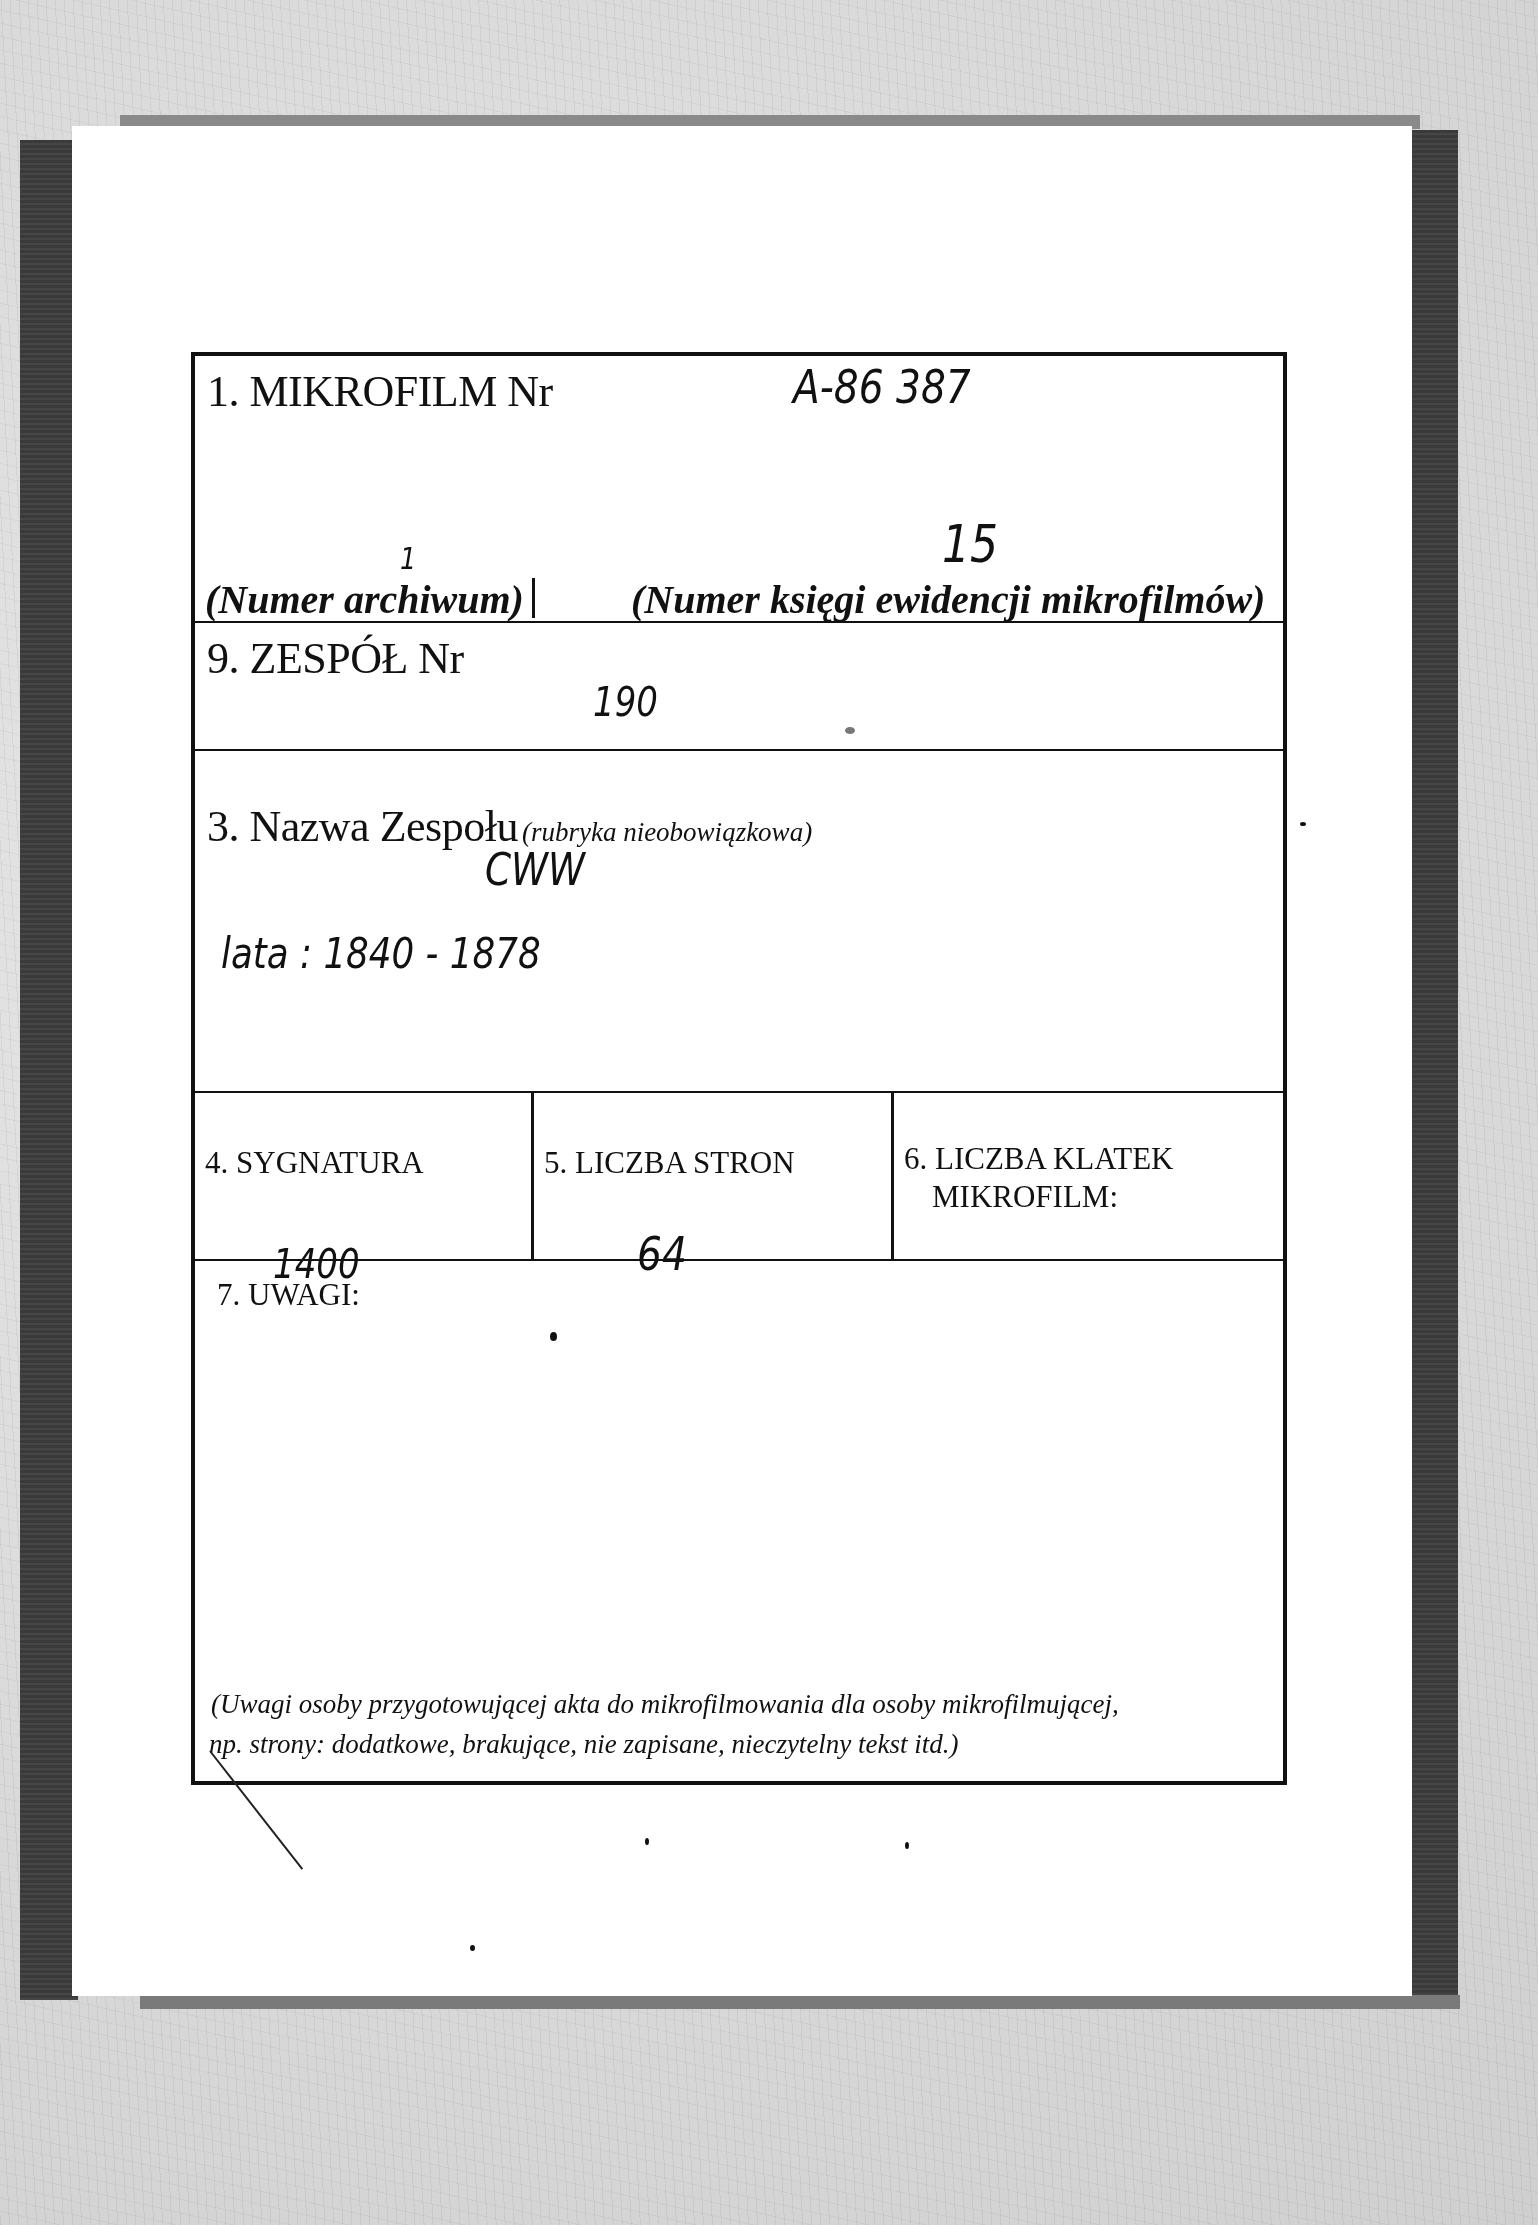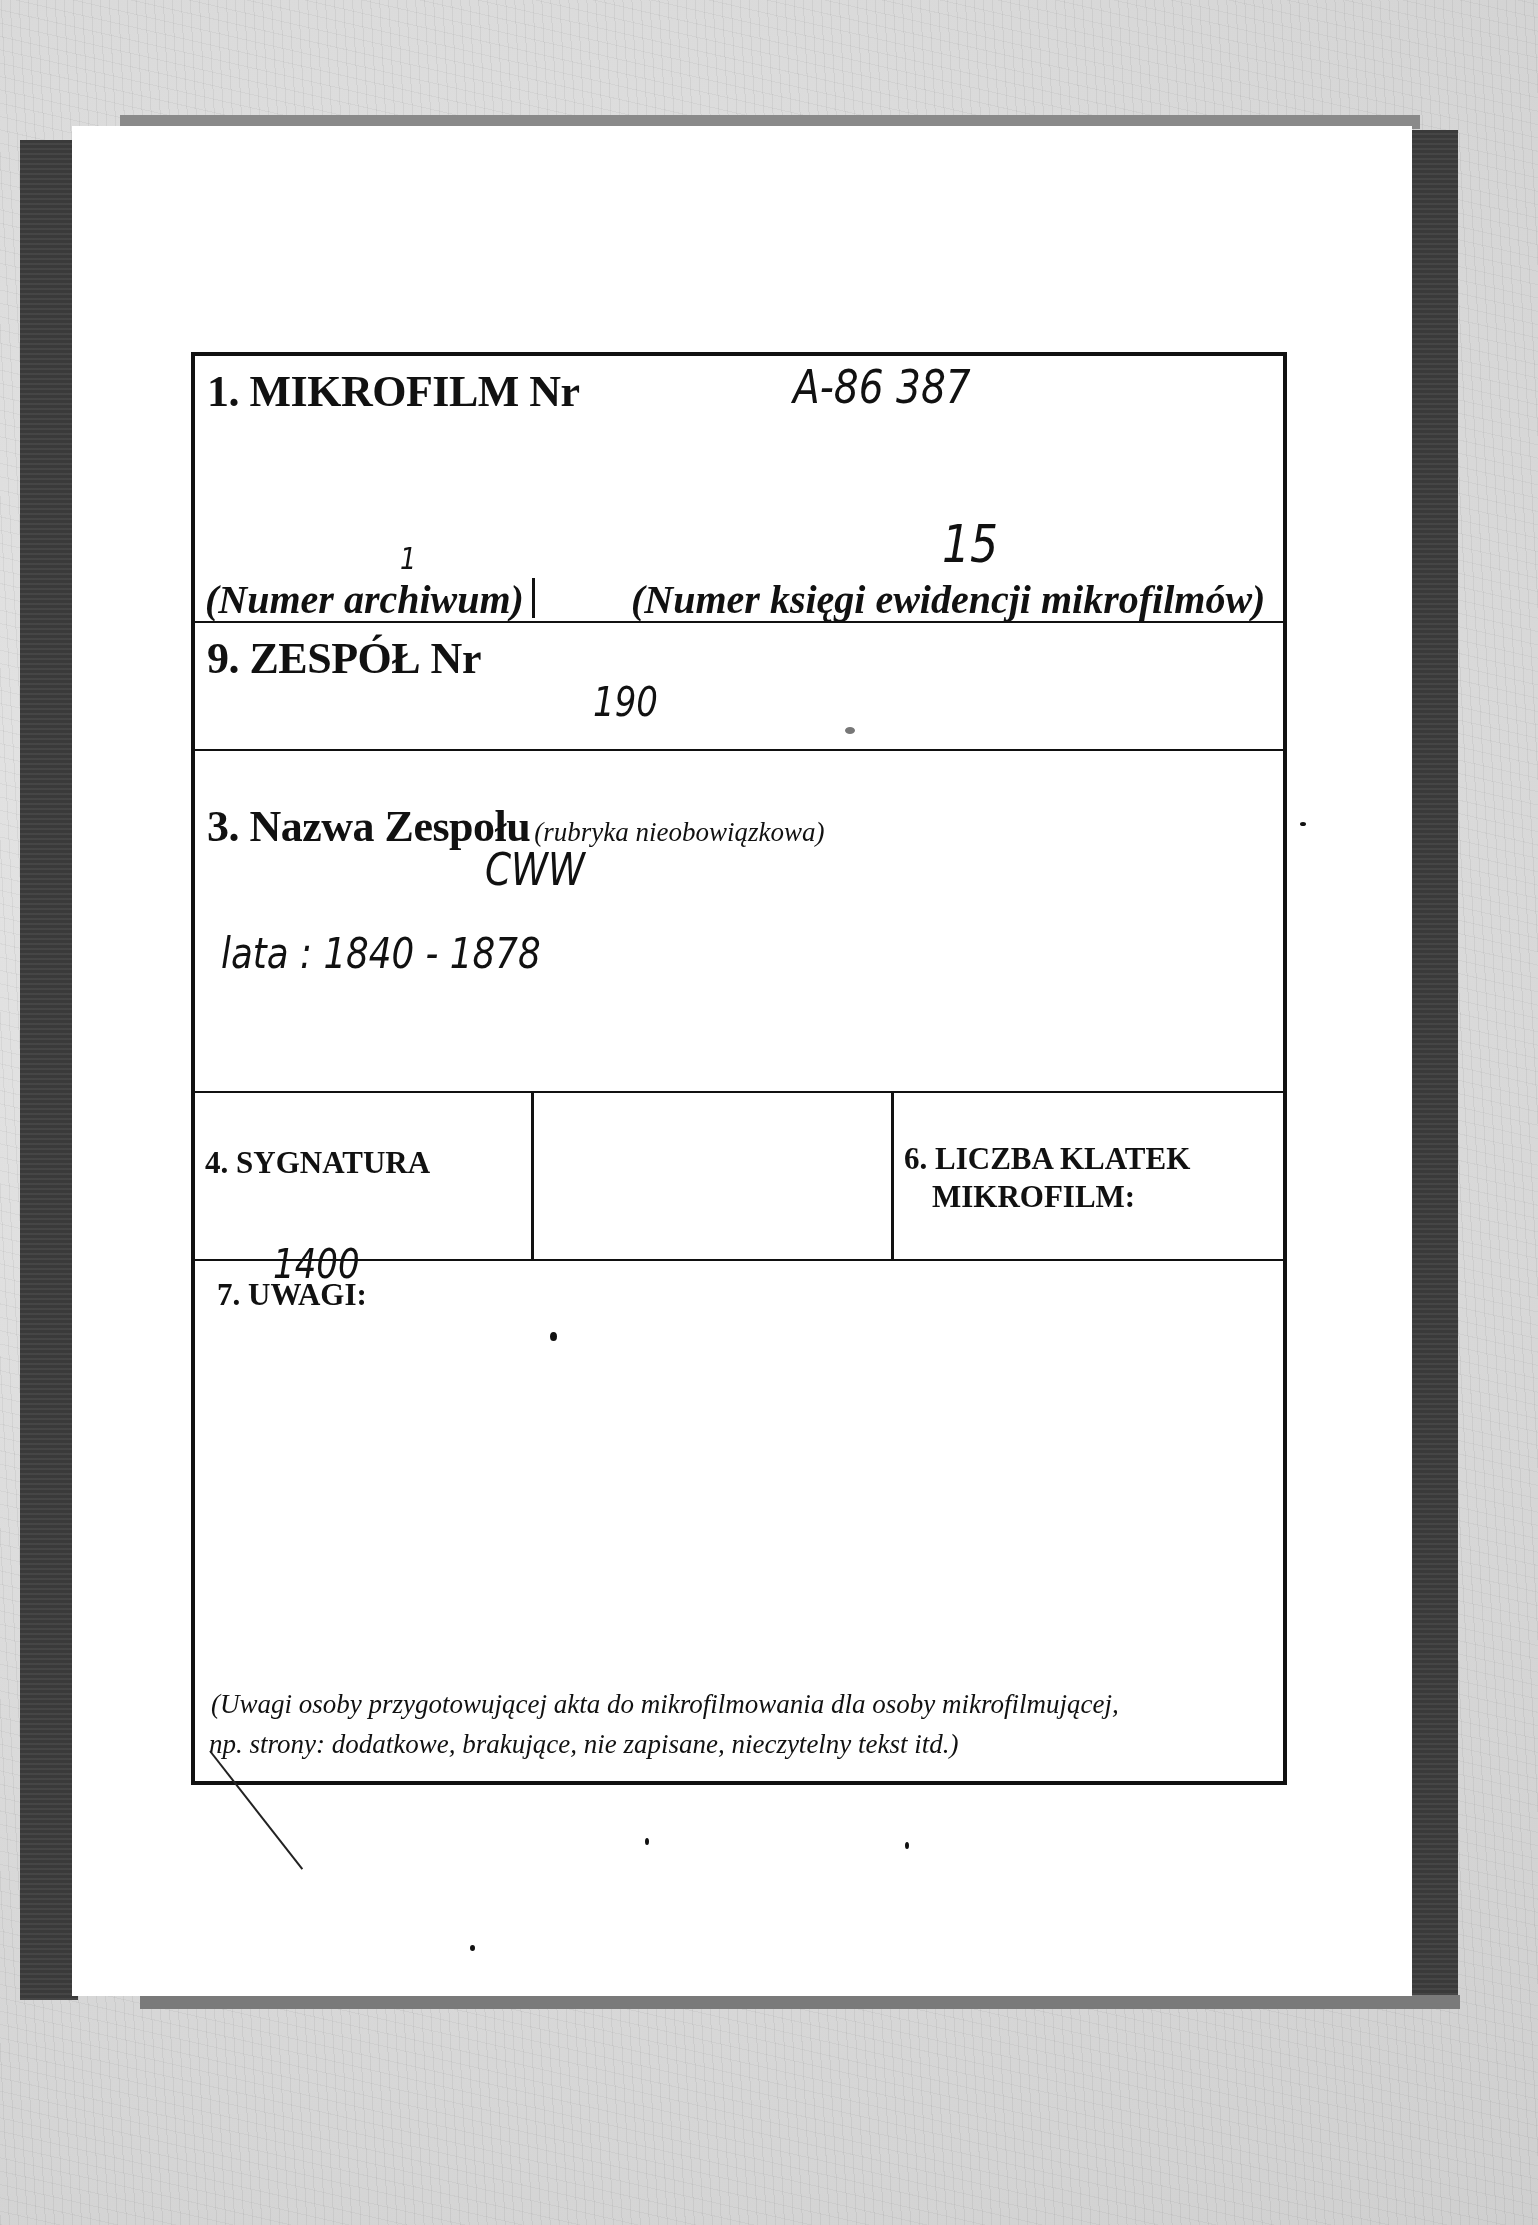--- a/index.html
+++ b/index.html
@@ -17,21 +17,21 @@
   .strip.top{left:120px;top:115px;width:1300px;height:14px;background:#8a8a8a;}
   .strip.bottom{left:140px;top:1995px;width:1320px;height:14px;background:#7a7a7a;}
   .card{position:absolute;left:72px;top:126px;width:1340px;height:1870px;background:#ffffff;}
   .form{position:absolute;left:191px;top:352px;width:1096px;height:1433px;border:4px solid #111;box-sizing:border-box;}
   .row{position:absolute;left:0;right:0;border-bottom:2.5px solid #111;}
   .r1{top:0;height:265px;}
   .r2{top:265px;height:128px;}
   .r3{top:393px;height:342px;}
   .r4{top:735px;height:168px;}
   .r5{top:903px;bottom:0;border-bottom:none;}
-  .lbl{position:absolute;font-weight:bold;}
+  .lbl{position:absolute;font-weight:normal;}
   .big{font-size:44px;letter-spacing:-0.5px;}
   .mid{font-size:31px;}
   .it{font-style:italic;font-size:40px;font-weight:bold;}
   .note{font-style:italic;font-size:27px;}
   .hw{position:absolute;font-family:"DejaVu Sans",sans-serif;font-style:italic;font-weight:normal;color:#111;transform:scaleX(0.85);transform-origin:left;}
   .vline{position:absolute;background:#111;width:3px;}
   .cell{position:absolute;top:0;bottom:0;margin-top:38px;}
   .mark{position:absolute;background:#111;border-radius:50%;}
   .scratch{position:absolute;height:2px;background:#222;transform-origin:left;}
 </style>
@@ -70,20 +70,24 @@
     <div class="hw" style="left:290px;top:95px;font-size:44px;">CWW</div>
     <div class="hw" style="left:26px;top:180px;font-size:42px;">lata : 1840 - 1878</div>
   </div>
 
   <div class="row r4">
     <div class="cell" style="left:0;width:336px;">
       <div class="lbl mid" style="left:10px;top:16px;">4. SYGNATURA</div>
       <div class="hw" style="left:78px;top:112px;font-size:40px;">1400</div>
     </div>
     <div class="vline" style="left:336px;top:0;bottom:0;"></div>
+    <div class="cell" style="left:339px;width:357px;">
+      <div class="lbl mid" style="left:10px;top:16px;">5. LICZBA  STRON</div>
+      <div class="hw" style="left:103px;top:98px;font-size:46px;">64</div>
+    </div>
     <div class="vline" style="left:696px;top:0;bottom:0;"></div>
     <div class="cell" style="left:699px;right:0;">
       <div class="lbl mid" style="left:10px;top:12px;">6. LICZBA  KLATEK</div>
       <div class="lbl mid" style="left:38px;top:50px;">MIKROFILM:</div>
       <div class="hw" style="left:40px;top:100px;font-size:40px;"></div>
     </div>
   </div>
 
   <div class="row r5">
     <div class="lbl mid" style="left:10px;top:18px;margin-left:12px;">7. UWAGI:</div>

